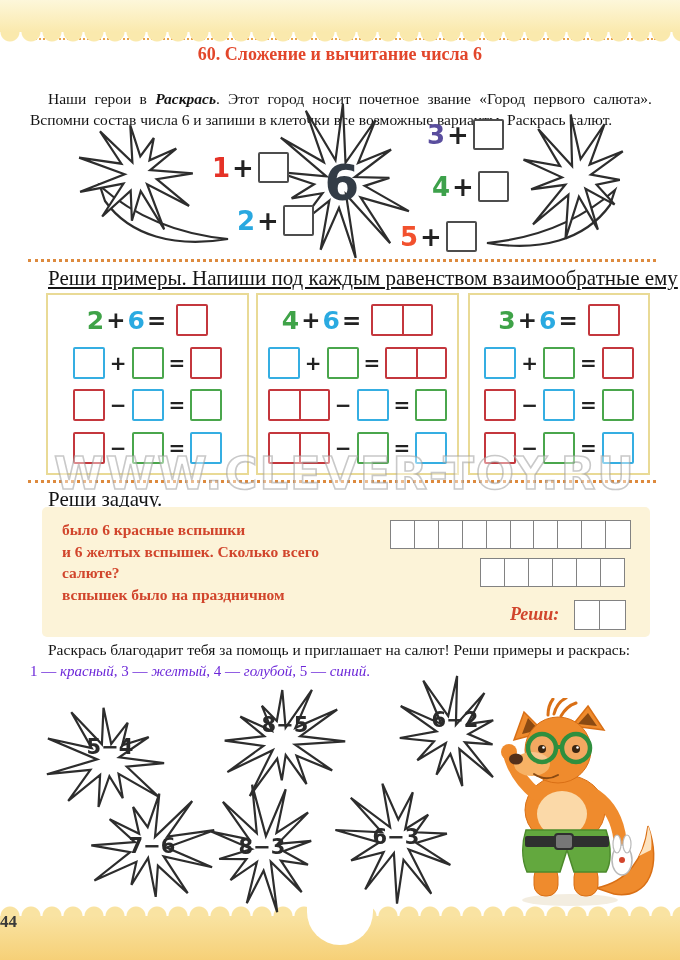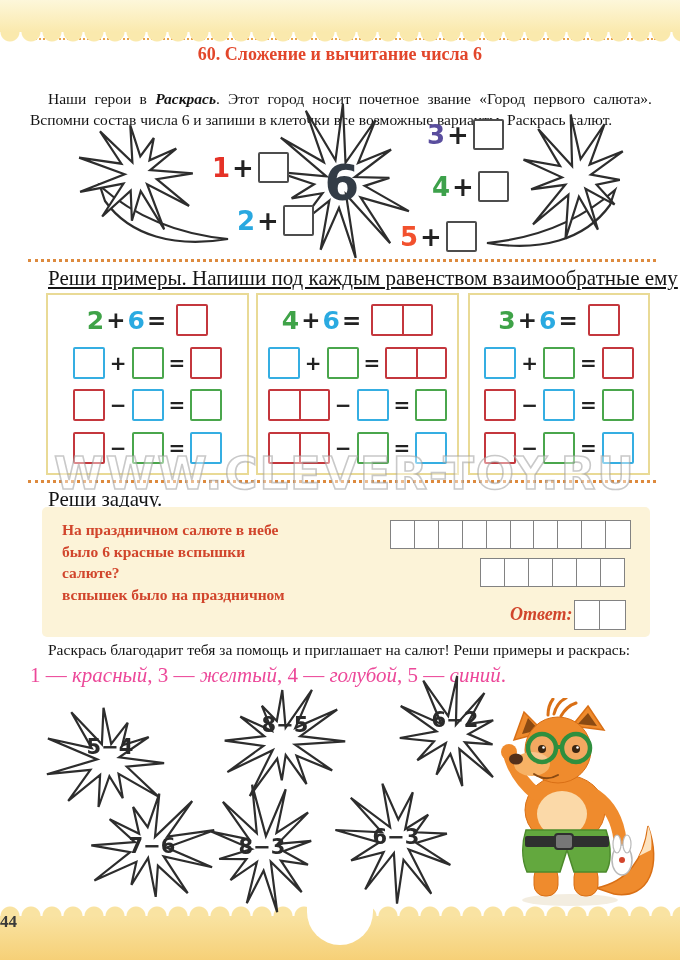--- a/index.html
+++ b/index.html
@@ -60,21 +60,21 @@
   .taskbox{position:absolute;left:42px;top:507px;width:608px;height:130px;background:#fcf3d8;border-radius:5px;z-index:2;}
   .task-text{position:absolute;left:20px;top:12px;font-weight:bold;font-size:15.5px;line-height:21.5px;color:#d1452c;}
   .cellrow{position:absolute;display:flex;}
   .cell{width:23.5px;height:27px;background:#fff;border:1.6px solid #828282;margin-left:-1.6px;box-sizing:content-box;}
   .cell:first-child{margin-left:0;}
   .answer-label{position:absolute;left:468px;top:97px;font-weight:bold;font-style:italic;font-size:18px;color:#d1452c;}
   .answer-cells{left:532px;top:93px;}
   .answer-cells .cell{width:25px;height:28px;}
 
   .s4-line1{position:absolute;left:30px;top:641px;width:628px;font-size:15.5px;color:#141414;text-indent:18px;}
-  .s4-line2{position:absolute;left:30px;top:663px;width:628px;font-size:21px;color:#ec4899;}
+  .s4-line2{position:absolute;left:30px;top:663px;width:628px;font-size:15px;color:#6d28d9;}
   .s4-line2 .it{font-style:italic;}
 
   .fox{position:absolute;left:498px;top:698px;z-index:2;}
 </style>
 </head>
 <body>
 
 <div class="band-top"></div>
 <div class="band-bottom"></div>
 <div class="page-notch"></div>
@@ -217,22 +217,22 @@
 
 <svg class="wm" viewBox="0 0 680 66">
   <text x="345" y="48" text-anchor="middle" font-family="DejaVu Sans, sans-serif" font-weight="bold" font-size="45" fill="#ffffff" fill-opacity="0.42" stroke="#9d9d9d" stroke-opacity="0.55" stroke-width="1.6" letter-spacing="2">WWW.CLEVER-TOY.RU</text>
 </svg>
 
 <div class="dots" style="top:480px;"></div>
 <div class="instr" style="top:487px;">Реши задачу.</div>
 
 <div class="taskbox">
   <div class="task-text">
-    <div>На праздничном салюте в небе</div>
     <div>было 6 красные вспышки</div>
+    <div>и 6 желтых вспышек. Сколько всего</div>
     <div>салюте?</div>
     <div>вспышек было на праздничном</div>
   </div>
   <div class="cellrow" style="left:348px;top:13px;">
       <span class="cell"></span>
       <span class="cell"></span>
       <span class="cell"></span>
       <span class="cell"></span>
       <span class="cell"></span>
       <span class="cell"></span>
@@ -242,21 +242,21 @@
       <span class="cell"></span>
     </div>
   <div class="cellrow" style="left:438px;top:51px;">
       <span class="cell"></span>
       <span class="cell"></span>
       <span class="cell"></span>
       <span class="cell"></span>
       <span class="cell"></span>
       <span class="cell"></span>
     </div>
-  <div class="answer-label">Ответ:</div>
+  <div class="answer-label">Реши:</div>
   <div class="cellrow answer-cells">
       <span class="cell"></span>
       <span class="cell"></span>
     </div>
 </div>
 
 <div class="s4-line1">Раскрась благодарит тебя за помощь и приглашает на салют! Реши примеры и раскрась:</div>
 <div class="s4-line2"><span>1 — </span><span class="it">красный</span><span>, 3 — </span><span class="it">желтый</span><span>, 4 — </span><span class="it">голубой</span><span>, 5 — </span><span class="it">синий</span><span>.</span></div>
 
 <svg class="layer" style="left:0;top:675px;" width="680" height="235" viewBox="0 0 680 235">

